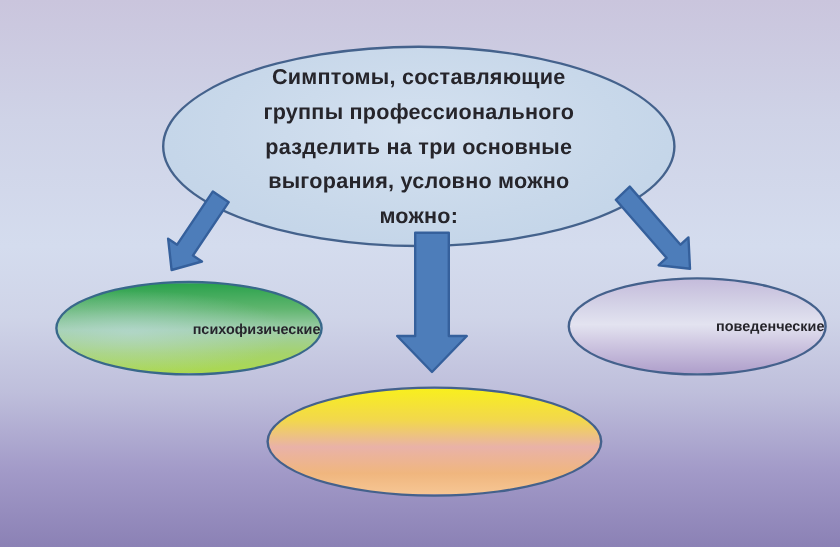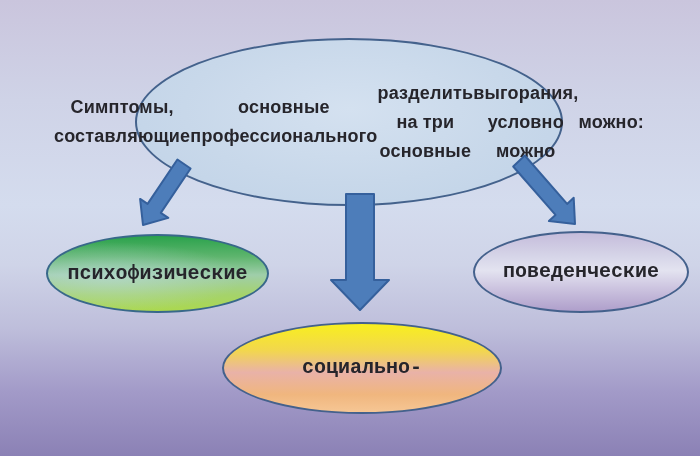--- a/index.html
+++ b/index.html
@@ -14,31 +14,30 @@
   }
   .ellipse{position:absolute;border-radius:50%;box-sizing:border-box;}
   .main-ellipse{
     left:135px;top:38px;width:428px;height:168px;
     background:radial-gradient(ellipse at 50% 42%, #d4e1f0 0%, #c8d8ea 55%, #bfd2e7 100%);
     border:2px solid #44628c;
     z-index:1;
   }
   .main-text{
     position:absolute;inset:0;
-    display:flex;flex-direction:row;justify-content:center;align-items:center;
+    display:flex;flex-direction:column;justify-content:center;align-items:center;
     text-align:center;
     color:#26252b;font-weight:bold;font-size:18px;line-height:29px;letter-spacing:.2px;
   }
   .arrows{position:absolute;left:0;top:0;z-index:2;}
   .arrows polygon{stroke:#35609c;stroke-width:2;stroke-linejoin:round;}
   .group{
-    display:flex;justify-content:center;align-items:center;text-align:center;
-    color:#26252b;font-weight:bold;font-size:20px;line-height:26px;
+    display:flex;justify-content:flex-end;align-items:center;text-align:center;
+    color:#26252b;font-weight:bold;font-size:12px;line-height:26px;
     z-index:3;
-    font-family:Liberation Mono, monospace;
   }
   .group-green{
     left:46px;top:234px;width:223px;height:79px;
     border:2px solid #38688a;
     background:
       radial-gradient(ellipse at 28% 55%, rgba(190,220,225,0.55) 0%, rgba(190,220,225,0) 60%),
       linear-gradient(180deg, #2aa24c 0%, #5fb56e 28%, #9fceaa 52%, #a5d36c 78%, #abd84f 100%);
   }
   .group-yellow{
     left:222px;top:322px;width:280px;height:92px;
@@ -54,40 +53,39 @@
   }
 </style>
 </head>
 <body>
 
 <div class="slide">
 
   <div class="ellipse main-ellipse">
     <div class="main-text">
       <div>Симптомы, составляющие</div>
-      <div>основные профессионального</div>
+      <div>группы профессионального</div>
       <div>разделить на три основные</div>
       <div>выгорания, условно можно</div>
       <div>можно:</div>
     </div>
   </div>
 
   <svg class="arrows" width="700" height="456" viewBox="0 0 700 456" aria-hidden="true">
     <polygon points="190.6,168.5 160.8,212.9 168.3,217.9 143,225 140.1,198.9 147.6,203.9 177.4,159.5" fill="#4d7dba"></polygon>
     <polygon points="346,194 346,280 331,280 360,310 389,280 374,280 374,194" fill="#4d7dba"></polygon>
     <polygon points="513.2,166.5 555.5,214.9 548.9,221 575,224 573.7,197.8 567.1,203.9 524.8,155.5" fill="#4d7dba"></polygon>
   </svg>
 
   <div class="ellipse group group-green">
     <span>психофизические</span>
   </div>
 
   <div class="ellipse group group-yellow">
     <div>
-      <div>социально-</div>
     </div>
   </div>
 
   <div class="ellipse group group-lavender">
     <span>поведенческие</span>
   </div>
 
 </div>
 
 </body></html>

